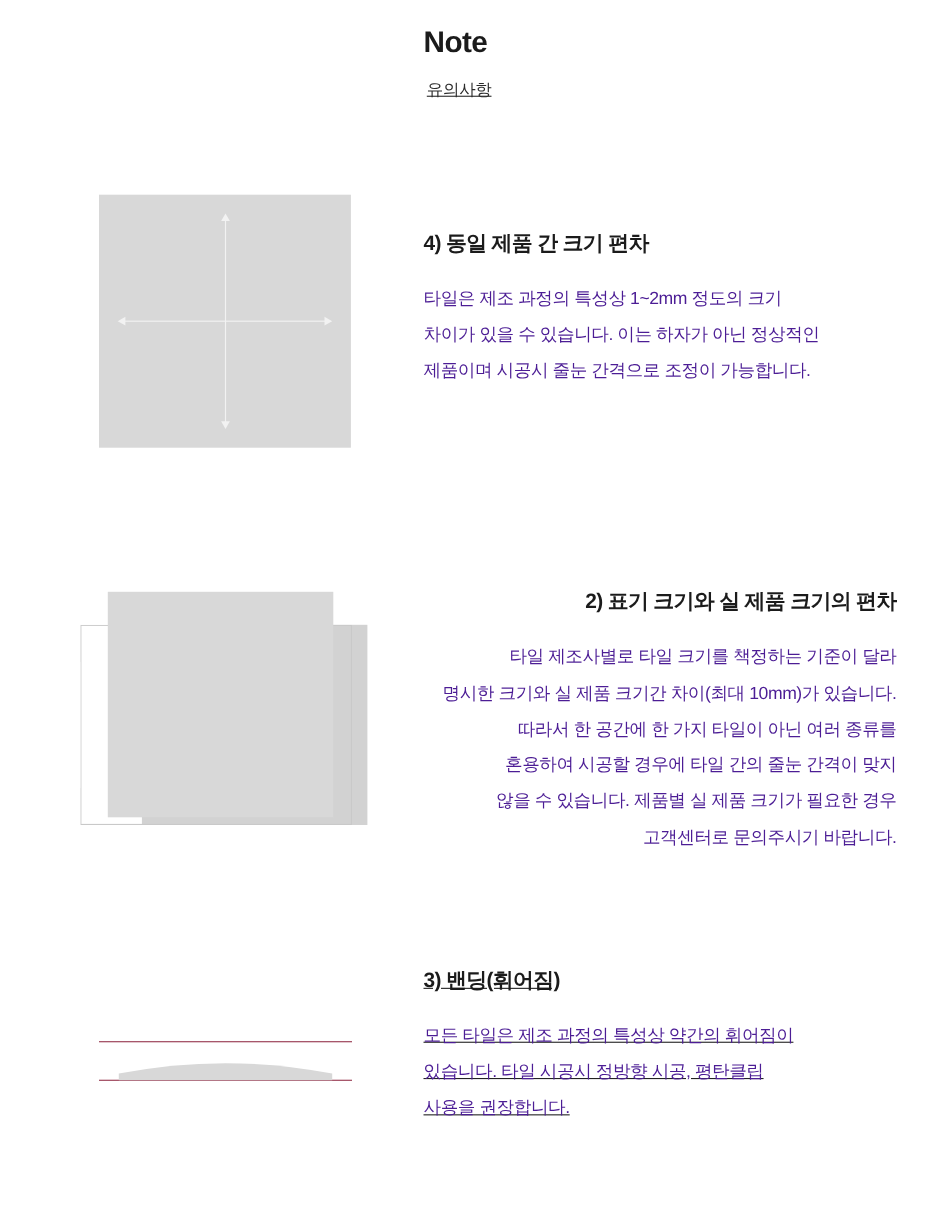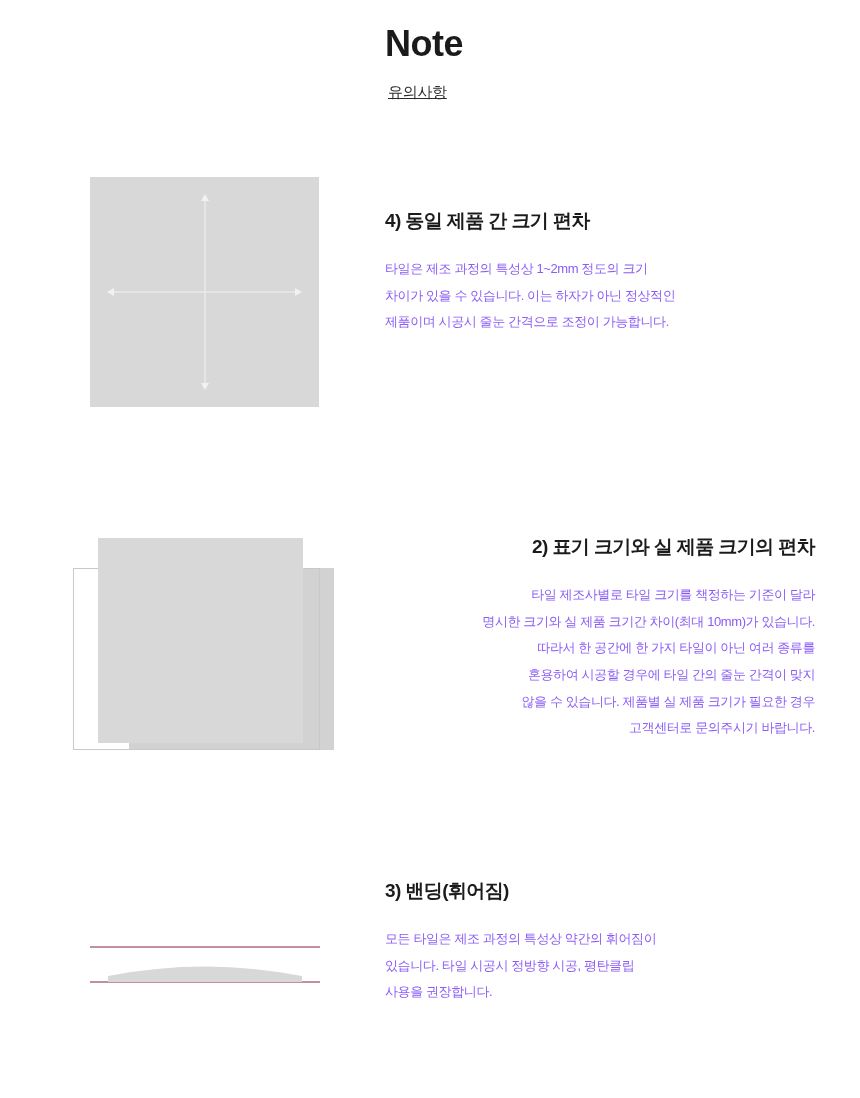--- a/index.html
+++ b/index.html
@@ -23,21 +23,21 @@
   }
 
   
   .header {
     position: absolute;
     left: 385px;
     top: 22px;
     width: 430px;
   }
   .header-title {
-    font-size: 36px;
+    font-size: 27px;
     font-weight: 700;
     letter-spacing: -0.5px;
     color: #1b1b1b;
     line-height: 1.2;
     margin: 0;
   }
   .header-sub {
     margin-top: 18px;
     font-size: 15px;
     color: #2b2b2b;
@@ -51,23 +51,23 @@
     position: absolute;
   }
   .section-title {
     font-size: 19px;
     font-weight: 600;
     color: #1b1b1b;
     letter-spacing: -0.6px;
     margin: 0 0 22px 0;
   }
   .section-body {
-    font-size: 13px;
+    font-size: 16px;
     line-height: 2.05;
-    color: #8b5cf6;
+    color: #4c1d95;
     letter-spacing: -0.4px;
     white-space: pre-line;
   }
 
   
   .fig1 {
     position: absolute;
     left: 90px;
     top: 177px;
     width: 229px;
@@ -177,21 +177,21 @@
     position: absolute;
     left: 90px;
     top: 930px;
     width: 230px;
     height: 80px;
   }
 
   
   #section-1 { left: 385px; top: 208px; width: 420px; }
   #section-2 { left: 385px; top: 534px; width: 430px; text-align: right; }
-  #section-3 { left: 385px; top: 878px; width: 420px; }
+  #section-3 { left: 385px; top: 878px; width: 420px; text-decoration: underline; }
 </style>
 </head>
 <body>
 
 <div class="page">
 
   <div class="header">
     <h1 class="header-title">Note</h1>
     <div class="header-sub">유의사항</div>
   </div>

